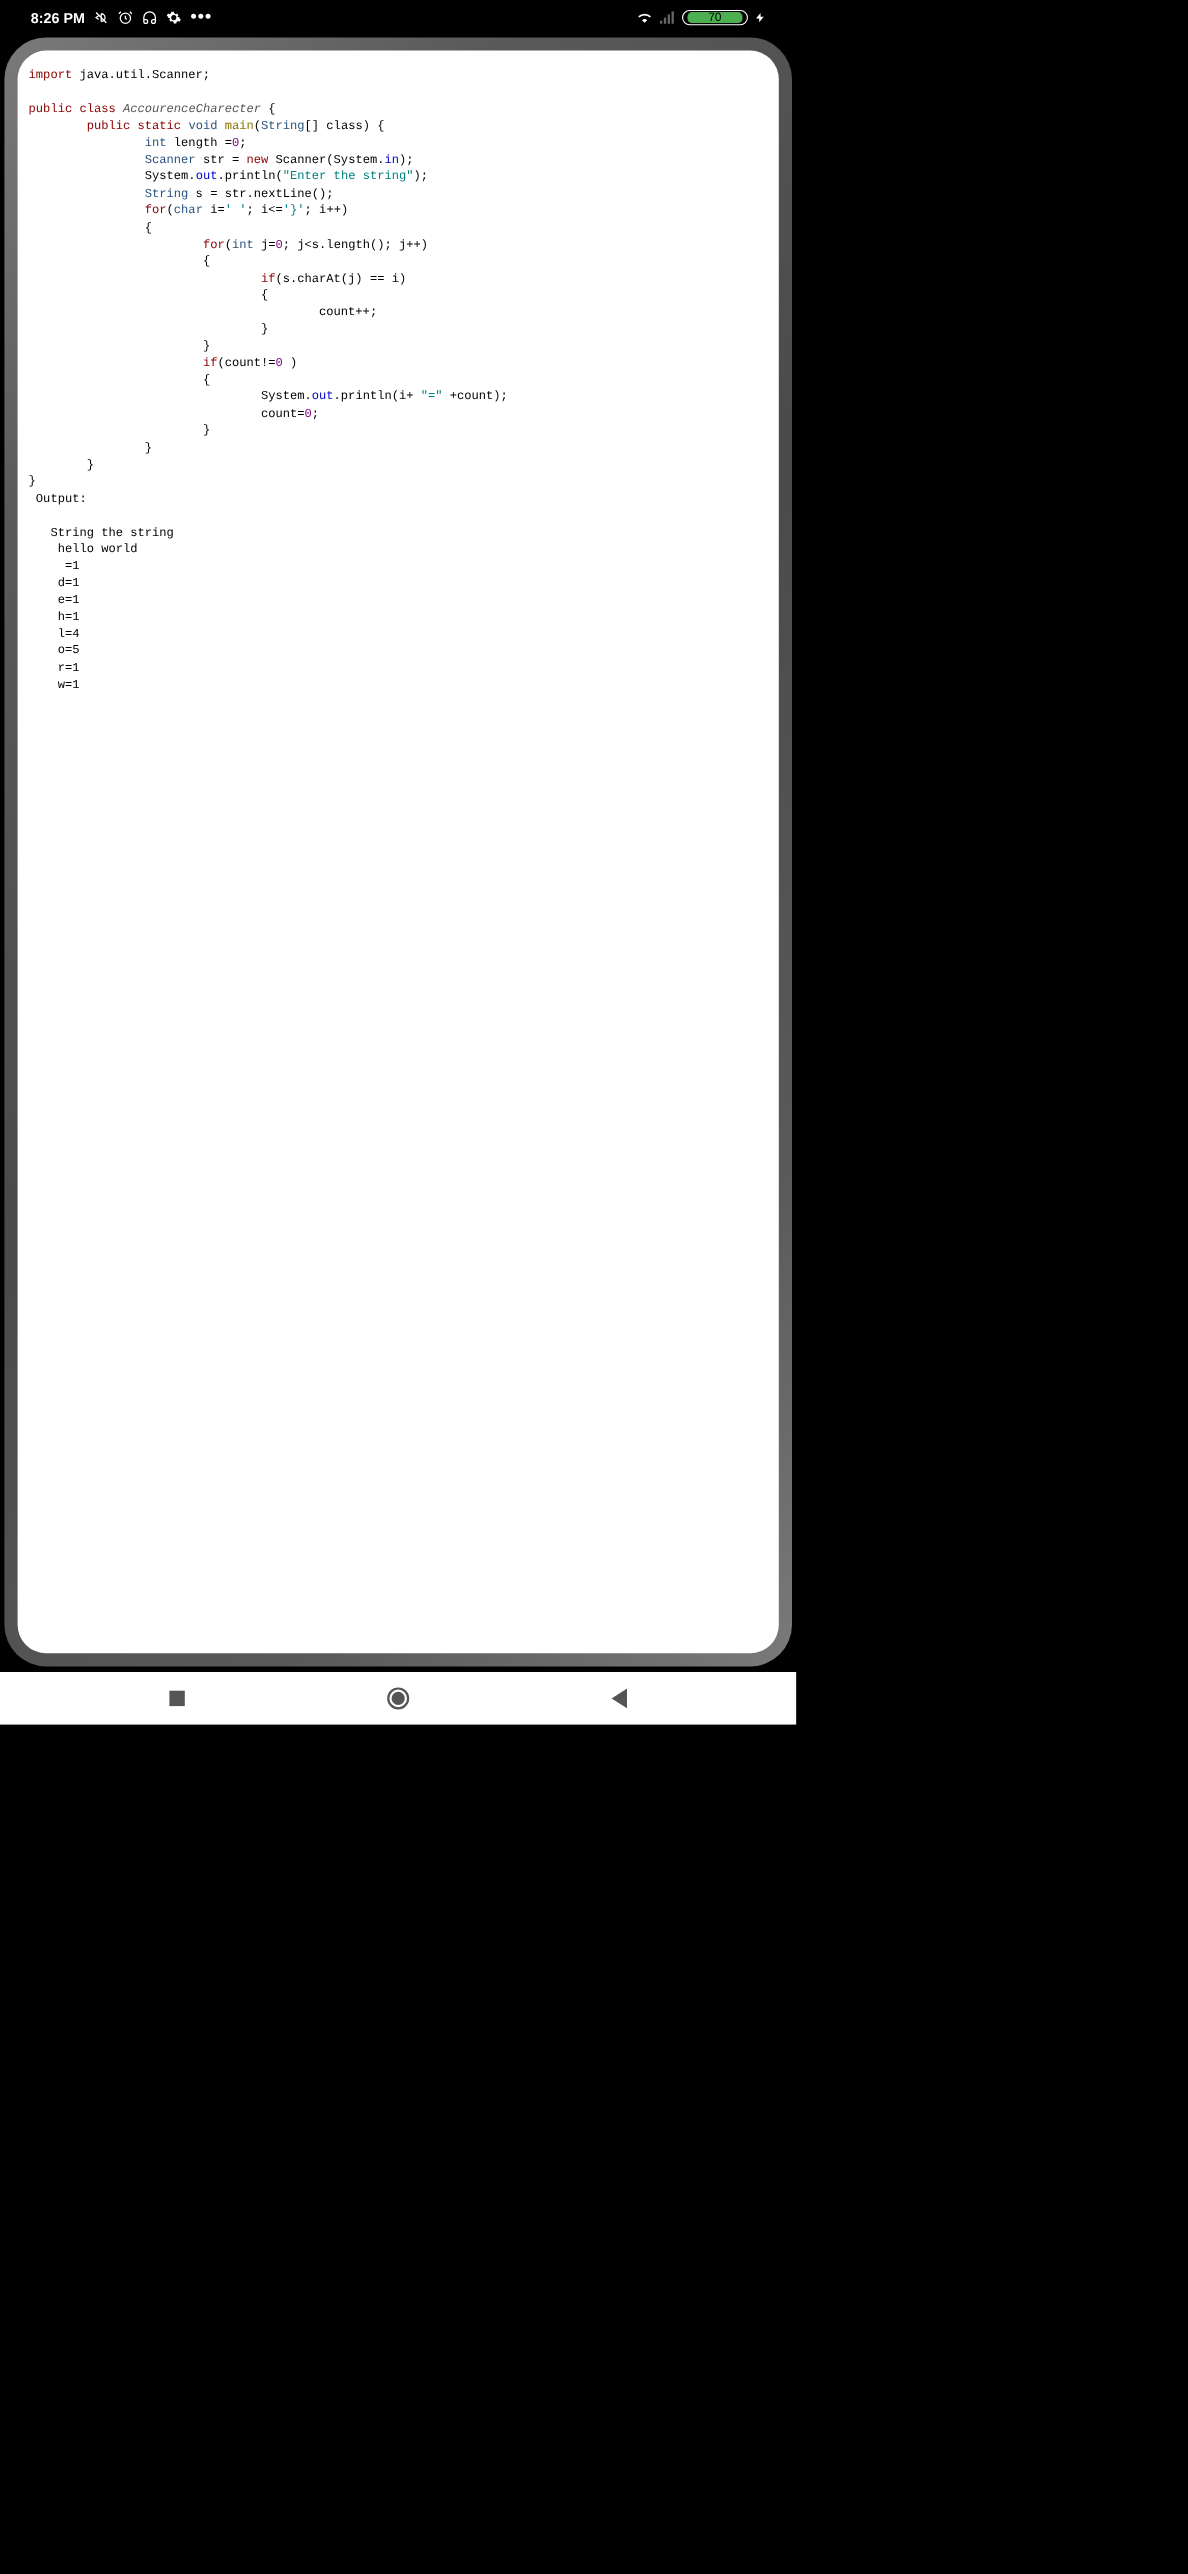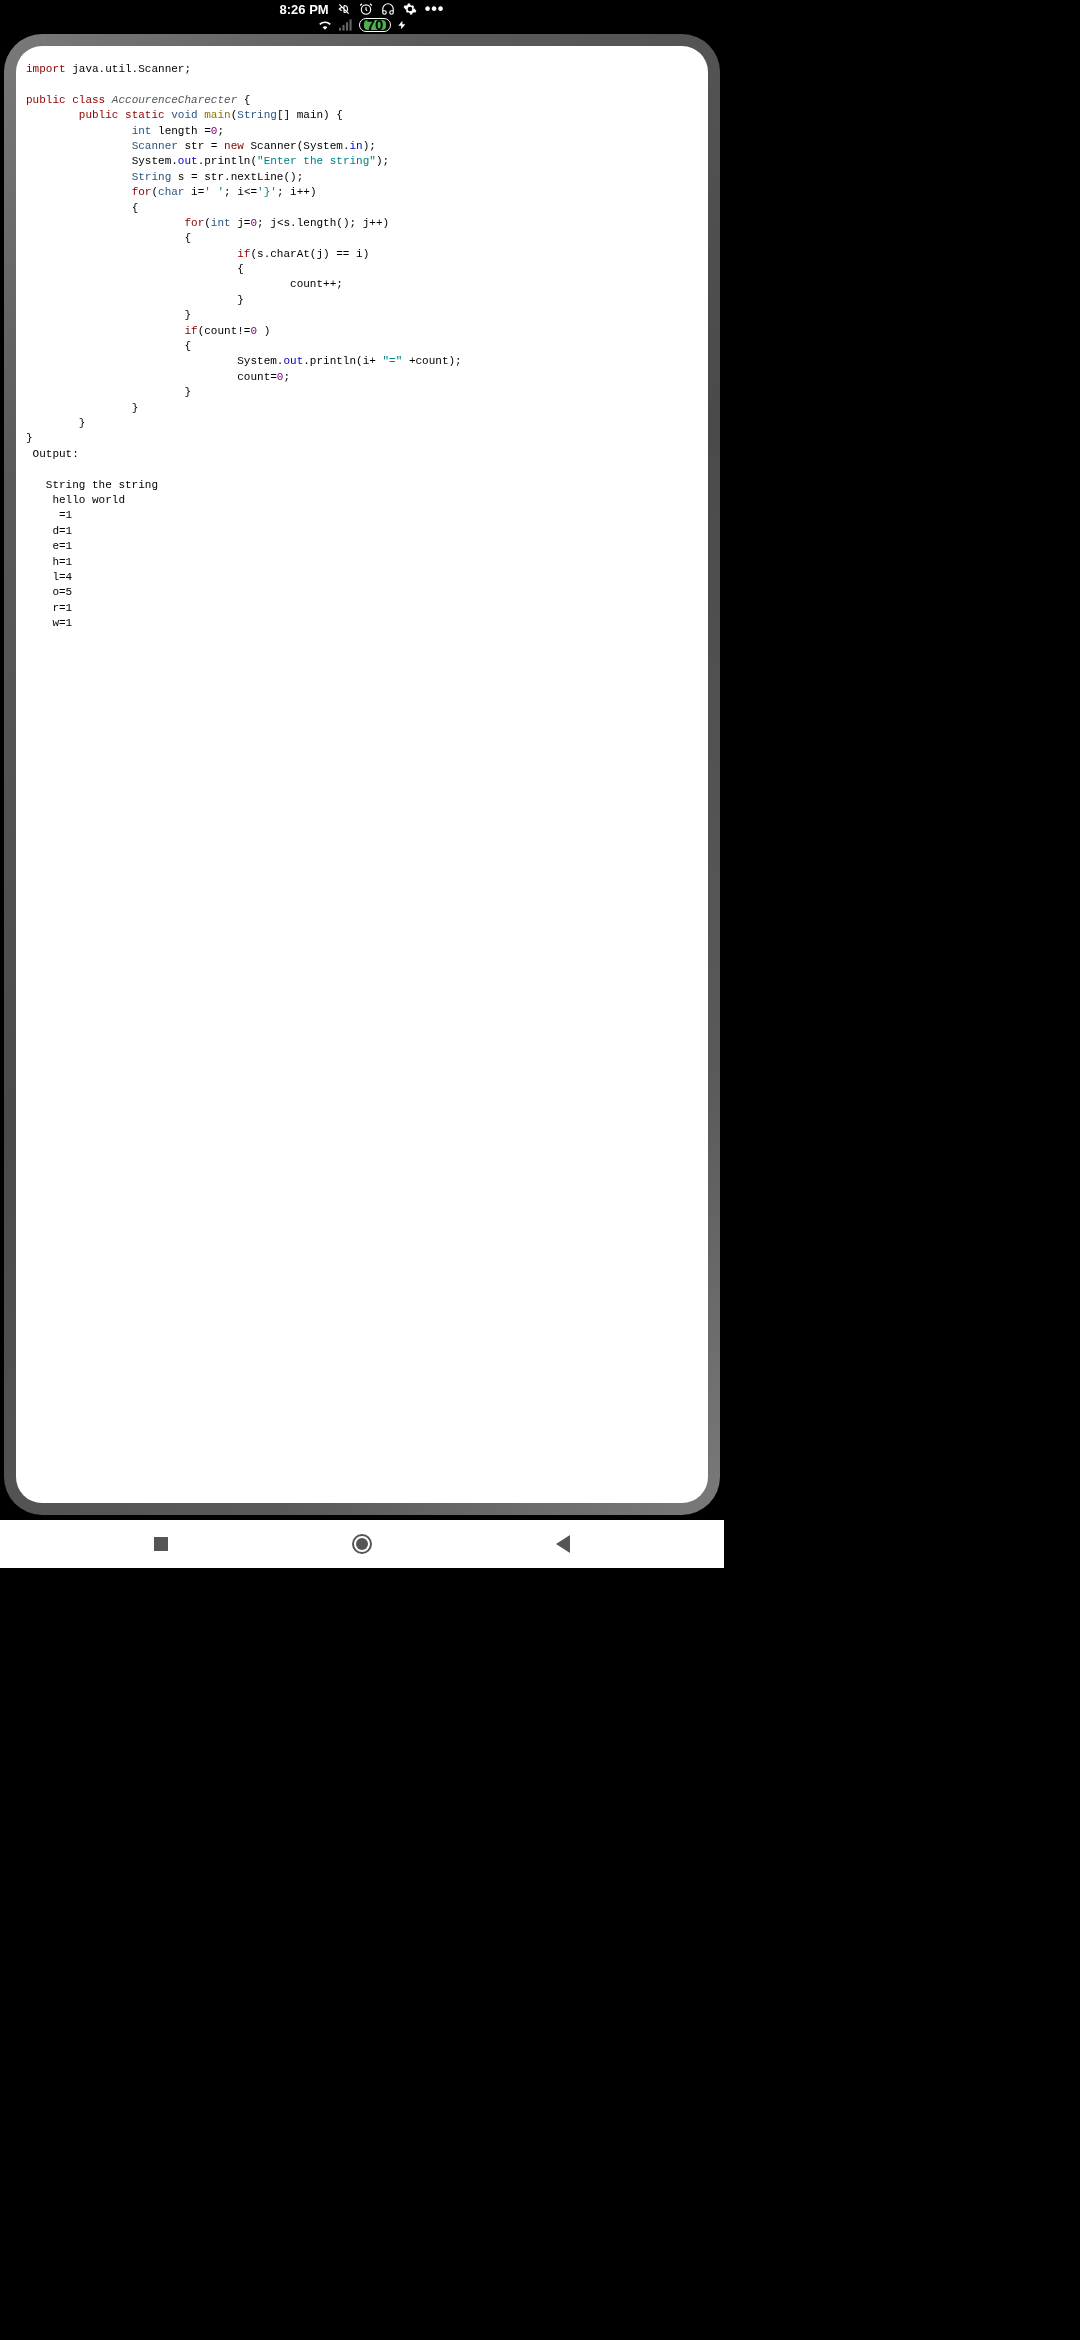--- a/index.html
+++ b/index.html
@@ -20,21 +20,20 @@
     .status-bar {
       height: 32px;
       background: #000;
       display: flex;
       align-items: center;
       justify-content: space-between;
       padding: 0 28px;
       color: #fff;
       font-size: 13px;
       font-weight: 600;
-      flex-direction: column;
     }
     
     .status-left {
       display: flex;
       align-items: center;
       gap: 8px;
     }
     
     .status-right {
       display: flex;
@@ -54,24 +53,24 @@
       border: 1.5px solid #fff;
       border-radius: 8px;
       padding: 0 4px;
       height: 14px;
       position: relative;
     }
     
     .battery-fill {
       background: #4caf50;
       border-radius: 4px;
-      font-size: 15px;
-      font-weight: 700;
+      font-size: 11px;
+      font-weight: 400;
       color: #000;
-      padding: 0 3px;
+      padding: 0 19px;
       line-height: 10px;
     }
     
     .device-frame {
       position: absolute;
       top: 34px;
       left: 4px;
       right: 4px;
       bottom: 53px;
       background: linear-gradient(135deg, #7a7a7a 0%, #5a5a5a 20%, #4a4a4a 50%, #5a5a5a 80%, #7a7a7a 100%);
@@ -210,21 +209,21 @@
         </svg>
     </span>
   </div>
 </div>
 
 <div class="device-frame">
   <div class="screen">
     <div class="code-area"><span class="kw">import</span><span> java.util.Scanner;</span>
 
 <span class="kw">public</span> <span class="kw">class</span> <span class="cls">AccourenceCharecter</span><span> {</span>
-<span>        </span><span class="kw">public</span> <span class="kw">static</span> <span class="type">void</span> <span class="method">main</span><span>(</span><span class="type">String</span><span>[] main) {</span>
+<span>        </span><span class="kw">public</span> <span class="kw">static</span> <span class="type">void</span> <span class="method">main</span><span>(</span><span class="type">String</span><span>[] class) {</span>
 <span>                </span><span class="type">int</span><span> length =</span><span class="num">0</span><span>;</span>
 <span>                </span><span class="type">Scanner</span><span> str = </span><span class="kw">new</span><span> Scanner(System.</span><span class="field">in</span><span>);</span>
 <span>                </span><span>System.</span><span class="field">out</span><span>.println(</span><span class="str">"Enter the string"</span><span>);</span>
 <span>                </span><span class="type">String</span><span> s = str.nextLine();</span>
 <span>                </span><span class="kw">for</span><span>(</span><span class="type">char</span><span> i=</span><span class="str">' '</span><span>; i&lt;=</span><span class="str">'}'</span><span>; i++)</span>
 <span>                </span><span>{</span>
 <span>                        </span><span class="kw">for</span><span>(</span><span class="type">int</span><span> j=</span><span class="num">0</span><span>; j&lt;s.length(); j++)</span>
 <span>                        </span><span>{</span>
 <span>                                </span><span class="kw">if</span><span>(s.charAt(j) == i)</span>
 <span>                                </span><span>{</span>

